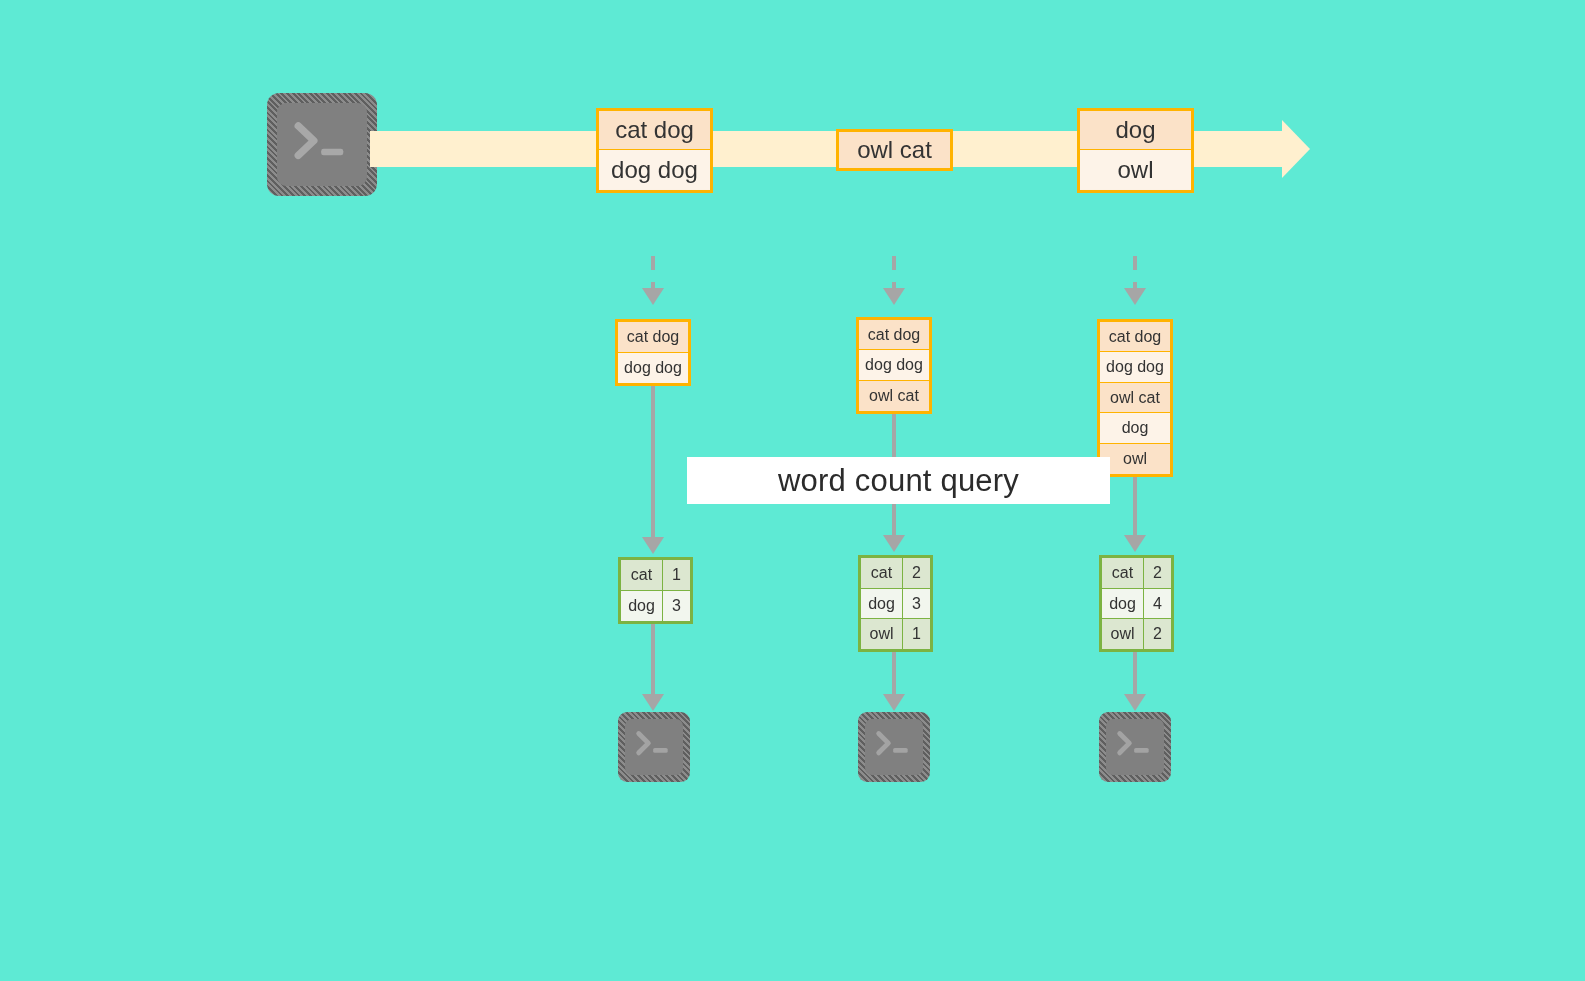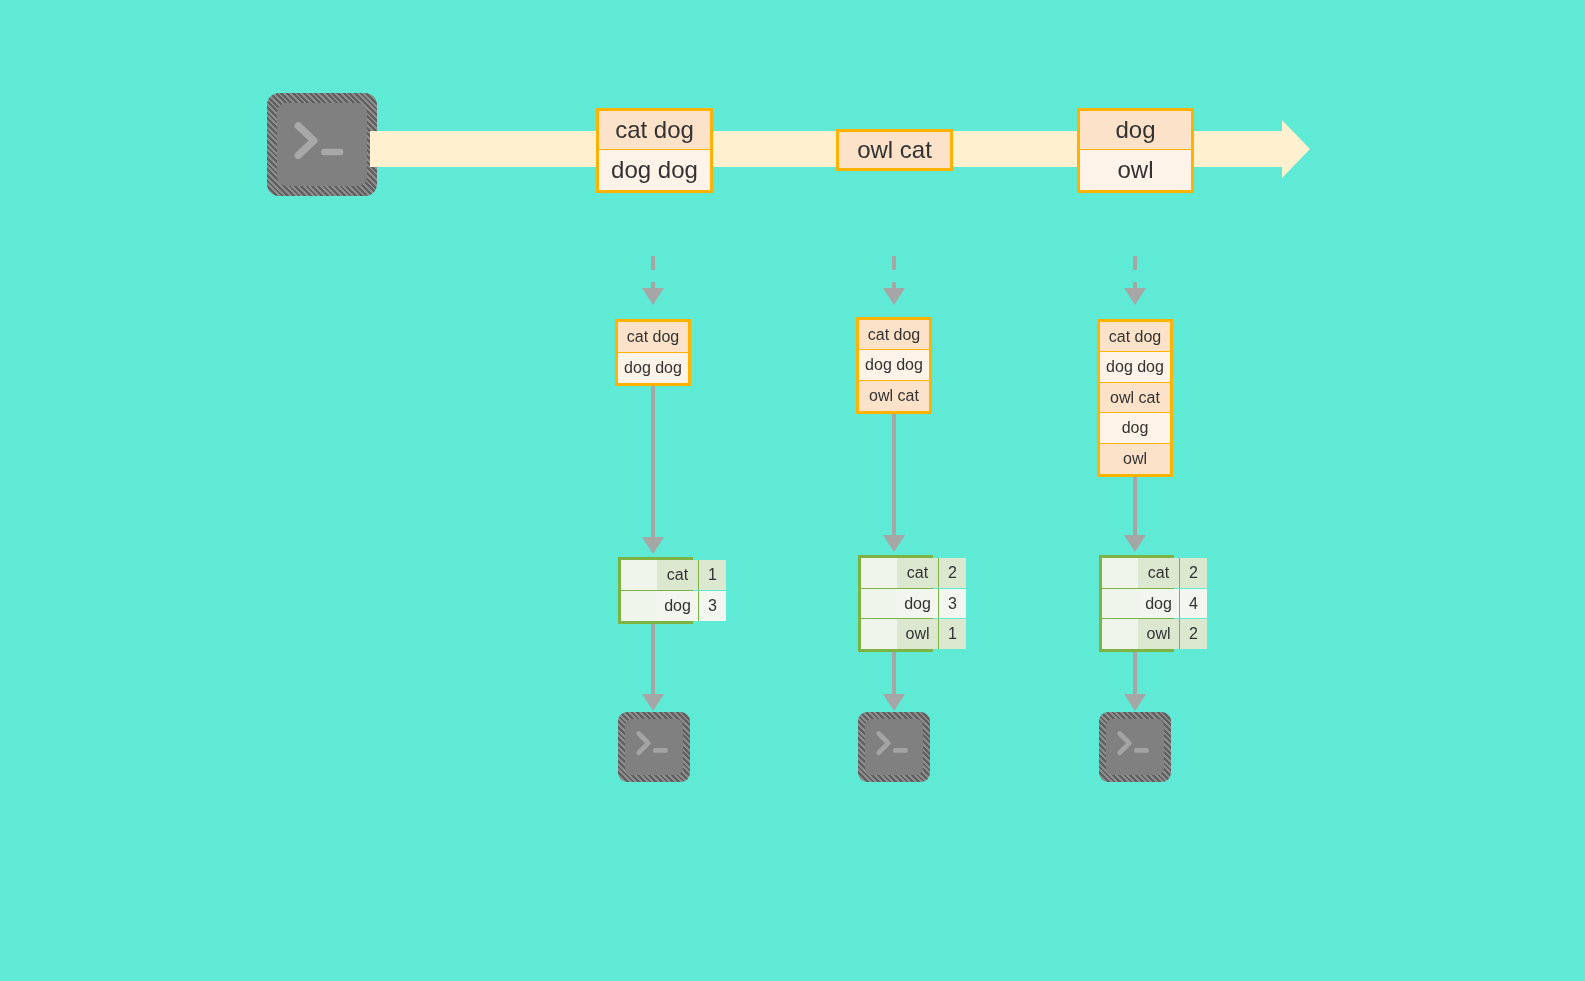--- a/index.html
+++ b/index.html
@@ -94,21 +94,20 @@
     box-sizing: border-box;
     border: 3px solid #7CB342;
     background: #F0F5EC;
     display: flex;
     flex-direction: column;
   }
   .res-row {
     display: flex;
     height: 30.5px;
     border-bottom: 1px solid #7CB342;
-    padding-left: 36px;
   }
   .res-row:last-child { border-bottom: none; }
   .res-row.shade-a .res-cell { background: #DCE7D0; }
   .res-row.shade-b .res-cell { background: #F2F6EE; }
   .res-cell {
     box-sizing: border-box;
     display: flex;
     align-items: center;
     justify-content: center;
     font-size: 16px;
@@ -292,14 +291,17 @@
 
   <div class="term-icon small" style="left:1099px; top:712px; width:72px; height:70px;">
     <div class="term-inner">
       <svg class="term-glyph" viewBox="0 0 72 70">
         <path d="M17 18 L29 30 L17 42" fill="none" stroke="#a3a3a3" stroke-width="6" stroke-linecap="round" stroke-linejoin="round"></path>
         <rect x="35" y="36" width="18" height="6" rx="2" fill="#a3a3a3"></rect>
       </svg>
     </div>
   </div>
 
+  <div class="label-band" style="left:687px; top:457px; width:423px; height:47px;">
+    <span>word count query</span>
+  </div>
 
 </div>
 
 </body></html>

